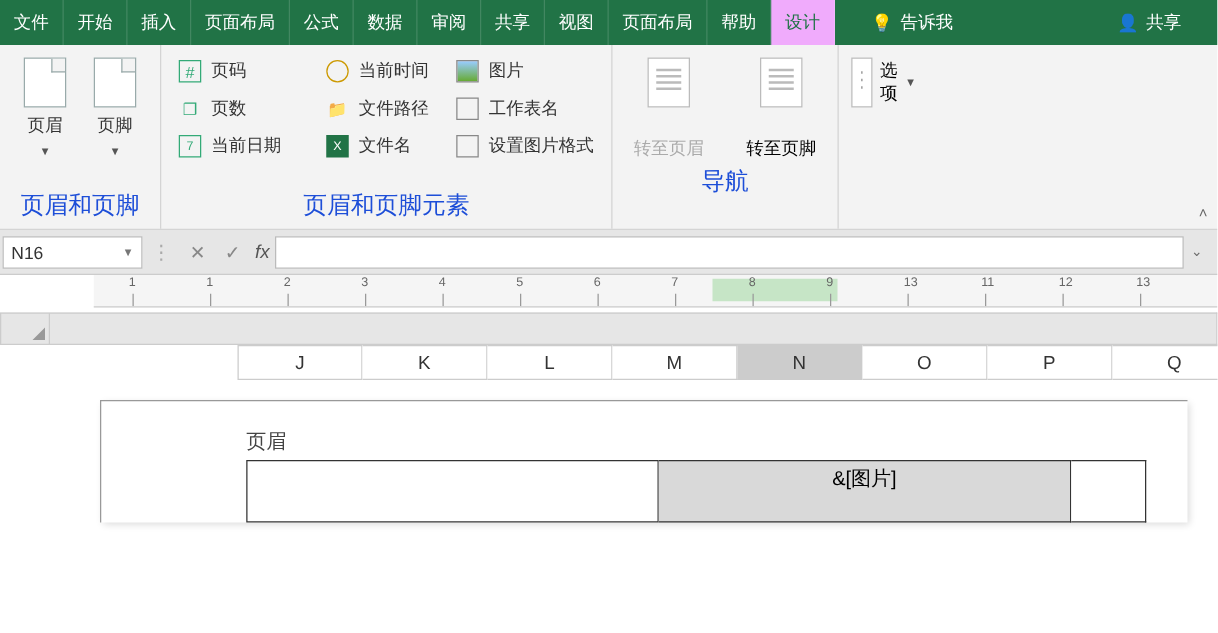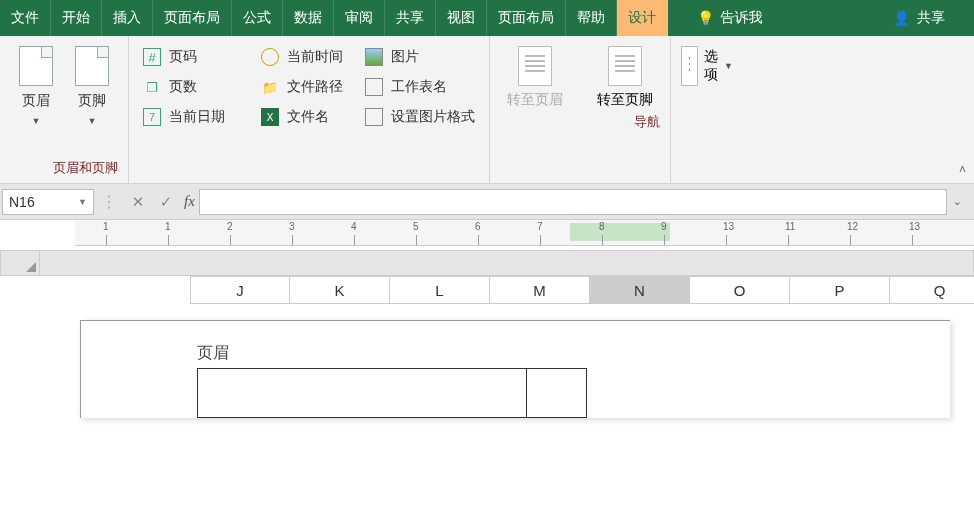--- a/index.html
+++ b/index.html
@@ -1,53 +1,53 @@
 <!DOCTYPE html>
 <html><head>
 <meta charset="utf-8">
 <style>
 * { margin: 0; padding: 0; box-sizing: border-box; font-family: "Microsoft YaHei", sans-serif; }
 body { background: #fff; overflow: hidden; width: 974px; height: 506px; }
 
 .tabs { background: #217346; height: 36px; display: flex; align-items: stretch; color: #fff; font-size: 14px; }
 .tab { padding: 5px 11px; display: flex; align-items: center; cursor: pointer; border-right: 1px solid rgba(255,255,255,0.15); }
-.tab.active { background: #fdba74; color: #217346; }
+.tab.active { background: #f0abfc; color: #217346; }
 .tab.tellme { border: none; display: flex; align-items: center; gap: 6px; margin-left: 18px; }
 .tab.share { margin-left: auto; margin-right: 18px; border: none; display: flex; align-items: center; gap: 6px; }
 
 .ribbon { background: #f3f3f3; height: 148px; border-bottom: 1px solid #d4d4d4; display: flex; position: relative; }
 .group { border-right: 1px solid #d4d4d4; padding: 6px 10px 0 10px; display: flex; flex-direction: column; }
 .group-body { flex: 1; display: flex; align-items: flex-start; gap: 4px; }
-.group-label { text-align: right; font-size: 13px; color: #7f1d1d; padding: 4px 0 6px 0; }
+.group-label { text-align: center; font-size: 19px; color: #1d4ed8; padding: 4px 0 6px 0; }
 
 .bigbtn { display: flex; flex-direction: column; align-items: center; width: 52px; padding-top: 4px; cursor: pointer; gap: 6px; font-size: 14px; color: #333; }
 .bigbtn .icon-lg { width: 34px; height: 40px; border: 1px solid #9aa; background: #fff; position: relative; }
 .bigbtn .icon-lg::after { content:""; position:absolute; top:0; right:0; width:10px; height:10px; background:#f3f3f3; border-left:1px solid #9aa; border-bottom:1px solid #9aa; }
 .dropdown-arrow { font-size: 9px; color: #555; }
 
 .smallcol { display: flex; flex-direction: column; gap: 8px; padding-top: 4px; }
 .smallbtn { display: flex; align-items: center; gap: 8px; font-size: 14px; color: #333; cursor: pointer; padding: 2px 4px; }
 .smallbtn .ic { width: 18px; height: 18px; display: flex; align-items: center; justify-content: center; font-size: 13px; }
 
 .navgroup-body { display: flex; gap: 20px; padding-top: 4px; }
-.navbtn { display: flex; flex-direction: column; align-items: center; width: 70px; gap: 5px; font-size: 14px; cursor: pointer; }
+.navbtn { display: flex; flex-direction: column; align-items: center; width: 70px; gap: 24px; font-size: 14px; cursor: pointer; }
 .navbtn.disabled { color: #aaa; }
 .navbtn .navicon { width: 34px; height: 40px; border: 1px solid #bbb; background: #fff; position: relative; }
 .navbtn .navicon::before { content:""; position:absolute; left:6px; right:6px; top:8px; height:2px; background:#bbb; box-shadow: 0 5px 0 #bbb, 0 10px 0 #bbb, 0 15px 0 #bbb; }
 
 .optbtn { display: flex; flex-direction: row; align-items: center; width: 52px; padding-top: 4px; gap: 6px; font-size: 14px; cursor: pointer; }
 .optbtn .opticon { width: 34px; height: 40px; border: 1px solid #bbb; background: #fff; position: relative; }
 .optbtn .opticon::before { content:""; position:absolute; left:7px; right:7px; top:10px; height:2px; background:#888; box-shadow: 0 6px 0 #888, 0 12px 0 #888; }
 
 .collapse { position: absolute; right: 8px; bottom: 6px; font-size: 12px; color: #666; cursor: pointer; }
 
 .namebar { height: 36px; background: #e6e6e6; border-bottom: 1px solid #ccc; display: flex; align-items: center; }
-.namebox { width: 92px; height: 26px; background: #fff; border: 1px solid #bbb; margin-left: 2px; display: flex; align-items: center; padding: 0 6px; font-size: 14px; color: #333; justify-content: space-between; }
+.namebox { width: 112px; height: 26px; background: #fff; border: 1px solid #bbb; margin-left: 2px; display: flex; align-items: center; padding: 0 6px; font-size: 14px; color: #333; justify-content: space-between; }
 .fxbtn { width: 28px; display: flex; align-items: center; justify-content: center; color: #888; font-size: 15px; }
-.fxlabel { font-style: italic; font-family: Liberation Serif, serif; font-size: 15px; color: #555; margin-left: 4px; }
+.fxlabel { font-style: italic; font-family: Liberation Sans, sans-serif; font-size: 15px; color: #555; margin-left: 4px; }
 .formulabar { flex:1; height: 26px; background: #fff; border: 1px solid #bbb; margin: 0 6px 0 4px; }
 .expand { font-size: 11px; color: #666; margin-right: 12px; cursor: pointer; }
 
 .sheet-area { position: relative; background: #fff; height: 286px; }
 .ruler { position: absolute; left: 75px; right: 0; top: 0; height: 26px; background: #f5f5f5; border-bottom: 1px solid #ccc; font-size: 10px; color: #666; display: flex; align-items: center; overflow: hidden; }
 .ruler .seg { position: relative; width: 62px; border-left: 1px solid #999; height: 10px; }
 .ruler .seg span { position:absolute; left:-4px; top:-14px; }
 .ruler .highlight { position:absolute; left: 495px; top:3px; width: 100px; height: 18px; background:#c6e5c6; }
 
 .corner { position:absolute; left:0; top:30px; width: 40px; height: 26px; background:#e6e6e6; border: 1px solid #ccc; }
@@ -149,20 +149,21 @@
         <div class="smallbtn">
             <span class="ic" style="border:1px solid #888;"></span>
             <span>工作表名</span>
           </div>
         <div class="smallbtn">
             <span class="ic" style="border:1px solid #888;"></span>
             <span>设置图片格式</span>
           </div>
       </div>
     </div>
+    <div class="group-label">页眉和页脚元素</div>
   </div>
 
   <div class="group">
     <div class="navgroup-body">
       <div class="navbtn disabled">
         <div class="navicon"></div>
         <span>转至页眉</span>
       </div>
       <div class="navbtn">
         <div class="navicon"></div>
@@ -260,17 +261,20 @@
       <div class="colh sel">N</div>
       <div class="colh">O</div>
       <div class="colh">P</div>
       <div class="colh">Q</div>
     </div>
 
   <div class="page">
     <div class="header-label">页眉</div>
     <div class="header-edit">
       <div class="hbox left"></div>
+      <div class="hbox mid">
+          <span>&amp;[图片]</span>
+        </div>
       <div class="hbox right"></div>
     </div>
   </div>
 
 </div>
 
 </body></html>

